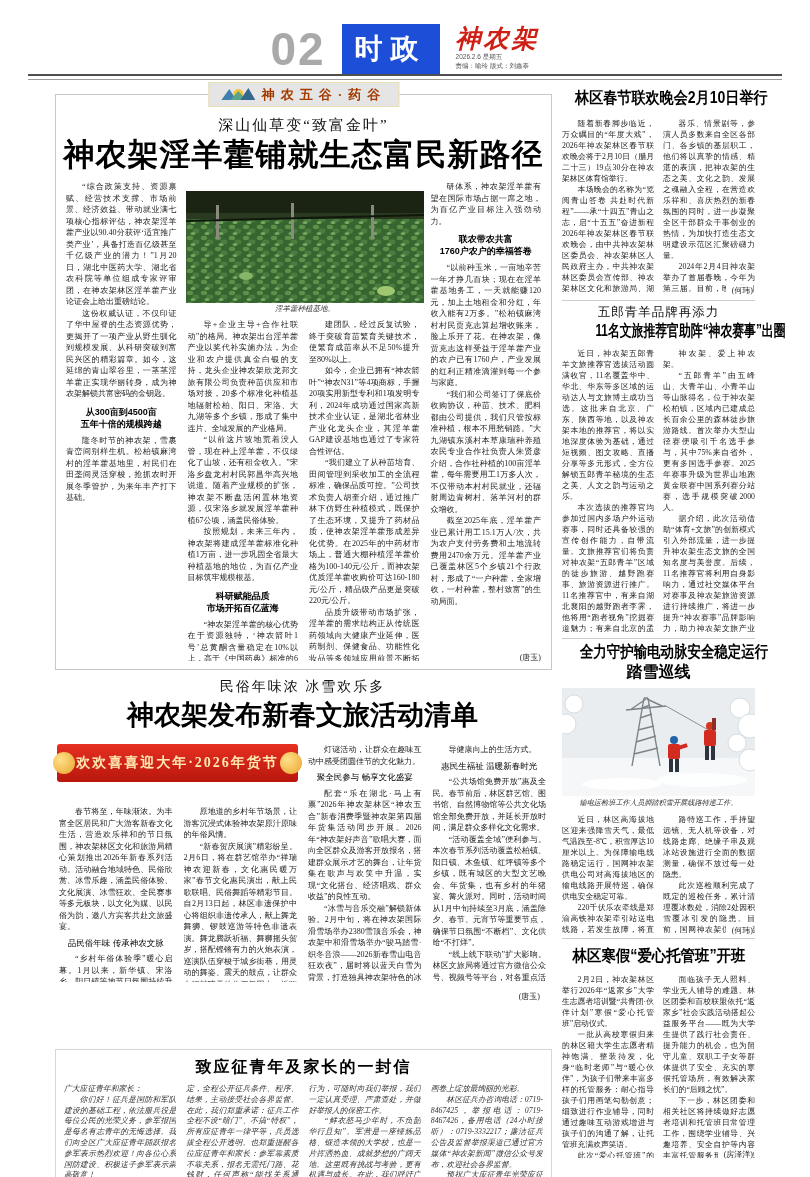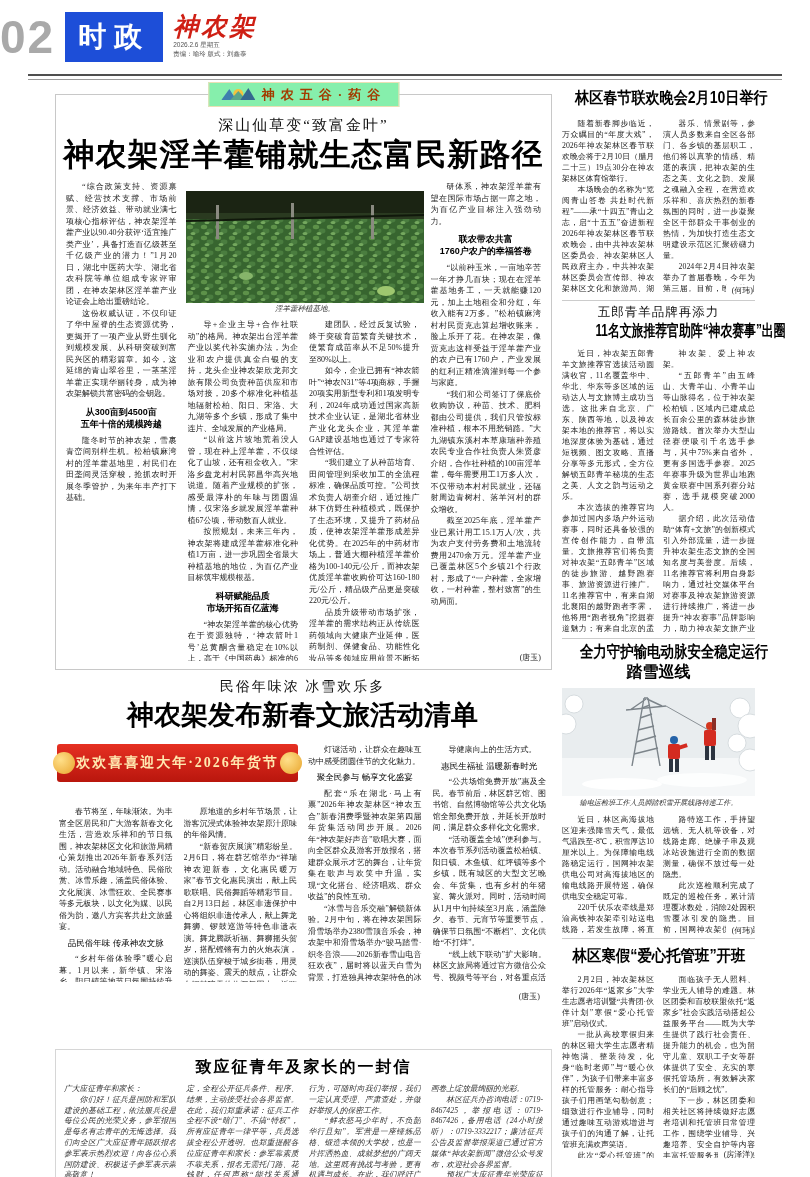--- a/index.html
+++ b/index.html
@@ -1,41 +1,41 @@
 <!DOCTYPE html>
 <html><head>
 <meta charset="utf-8">
 <style>
   html,body{margin:0;padding:0;background:#e9e9e9;}
   .page{position:relative;width:810px;height:1177px;background:#ffffff;margin:0 auto;
         font-family:"Liberation Serif",serif;color:#222;overflow:hidden;}
   
-  .header-row{position:absolute;top:12px;left:0;right:0;display:flex;
-              align-items:flex-start;gap:10px;}
+  .header-row{position:absolute;top:24px;left:0;right:0;display:flex;justify-content:center;
+              align-items:flex-start;gap:16px;}
   .page-no{font-family:"Liberation Sans",sans-serif;font-weight:800;font-size:46px;
            line-height:50px;color:#a9a9a9;letter-spacing:2px;}
   .section-box{background:#1d4ed8;color:#fff;font-family:"Liberation Sans",sans-serif;
                font-weight:800;font-size:28px;line-height:48px;padding:1px 13px;letter-spacing:8px;}
   .masthead-wrap{text-align:left;padding-top:2px;}
   .masthead{color:#cf1f14;font-weight:bold;font-style:italic;font-size:25px;line-height:26px;
             letter-spacing:3px;font-family:"DejaVu Serif",serif;}
   .mh-small{font-size:6.5px;line-height:9px;color:#555;font-family:"Liberation Sans",sans-serif;}
   .rule{position:absolute;top:74px;left:28px;width:754px;height:3px;
         border-top:2px solid #4f4f4f;border-bottom:1px solid #9a9a9a;}
   
   .p{margin:0;text-indent:2em;text-align:justify;}
   .p.noindent{text-indent:0;}
   .byline{position:absolute;right:10px;bottom:6px;font-size:8px;color:#222;background:#fff;padding-left:6px;}
   .colsub{font-family:"Liberation Sans",sans-serif;font-weight:bold;text-align:center;
           text-indent:0;margin:6px 0 5px 0;font-size:9px;line-height:12px;color:#000;}
   .squeeze{display:inline-block;white-space:nowrap;transform-origin:center;}
   
   .main-box{position:absolute;left:55px;top:94px;width:495px;height:574px;border:1px solid #c8c8c8;}
   .gugu-banner{position:absolute;top:-13px;left:50%;transform:translateX(-50%);
-               background:#86efac;border:1px solid #eadfb4;padding:2px 12px;display:flex;
+               background:#e5e5e5;border:1px solid #eadfb4;padding:2px 12px;display:flex;
                gap:7px;align-items:center;}
   .gugu-text{color:#a33b00;font-weight:bold;font-size:13px;letter-spacing:6px;line-height:16px;}
   .main-kicker{margin-top:21px;text-align:center;font-size:15px;color:#111;letter-spacing:2px;}
   .main-headline{text-align:center;font-family:"Liberation Sans",sans-serif;font-weight:900;
                  font-size:31px;line-height:36px;margin-top:2px;letter-spacing:1px;color:#000;}
   .main-cols{position:absolute;left:10px;right:10px;top:86px;bottom:8px;display:flex;gap:11px;
              font-size:8px;line-height:11.5px;}
   .mcol{flex:1;overflow:hidden;}
   .mcol.pad{padding-top:138px;}
   .main-photo{position:absolute;left:130px;top:96px;width:238px;height:112px;}
@@ -141,21 +141,21 @@
         <p class="p">“综合政策支持、资源禀赋、经营技术支撑、市场前景、经济效益、带动就业满七项核心指标评估，神农架淫羊藿产业以90.40分获评‘适宜推广类产业’，具备打造百亿级甚至千亿级产业的潜力！”1月20日，湖北中医药大学、湖北省农科院等单位组成专家评审团，在神农架林区淫羊藿产业论证会上给出重磅结论。</p>
         <p class="p">这份权威认证，不仅印证了华中屋脊的生态资源优势，更揭开了一项产业从野生驯化到规模发展、从科研突破到富民兴区的精彩篇章。如今，这延绵的青山翠谷里，一茎茎淫羊藿正实现华丽转身，成为神农架解锁共富密码的金钥匙。</p>
         <div class="colsub">
           <div>从300亩到4500亩</div>
             <div>五年十倍的规模跨越</div>
         </div>
         <p class="p">隆冬时节的神农架，雪裹青峦间别样生机。松柏镇麻湾村的淫羊藿基地里，村民们在田垄间灵活穿梭，抢抓农时开展冬季管护，为来年丰产打下基础。</p>
       </div>
       <div class="mcol pad">
         <p class="p">导+企业主导+合作社联动”的格局。神农架出台淫羊藿产业以奖代补实施办法，为企业和农户提供真金白银的支持，龙头企业神农架欣龙邦文旅有限公司负责种苗供应和市场对接，20多个标准化种植基地辐射松柏、阳日、宋洛、大九湖等多个乡镇，形成了集中连片、全域发展的产业格局。</p>
-        <p class="p">“以前这片坡地荒着没人管，现在种上淫羊藿，不仅绿化了山坡，还有租金收入。”宋洛乡盘龙村村民郭昌华高兴地说道。随着产业规模的扩张，感受最淳朴的年味与团圆温情，仅宋洛乡就发展淫羊藿种植67公顷，带动数百人就业。</p>
+        <p class="p">“以前这片坡地荒着没人管，现在种上淫羊藿，不仅绿化了山坡，还有租金收入。”宋洛乡盘龙村村民郭昌华高兴地说道。随着产业规模的扩张，神农架不断盘活闲置林地资源，仅宋洛乡就发展淫羊藿种植67公顷，涵盖民俗体验。</p>
         <p class="p">按照规划，未来三年内，神农架将建成淫羊藿标准化种植1万亩，进一步巩固全省最大种植基地的地位，为百亿产业目标筑牢规模根基。</p>
         <div class="colsub">
           <div>科研赋能品质</div>
             <div>市场开拓百亿蓝海</div>
         </div>
         <p class="p">“神农架淫羊藿的核心优势在于资源独特，‘神农箭叶1号’总黄酮含量稳定在10%以上，高于《中国药典》标准的6倍之多。”神农架欣龙邦文旅有限公司负责人王涛信心满满地说。</p>
 
       </div>
       <div class="mcol pad">
         <p class="p">建团队，经过反复试验，终于突破育苗繁育关键技术，使繁育成苗率从不足50%提升至80%以上。</p>

